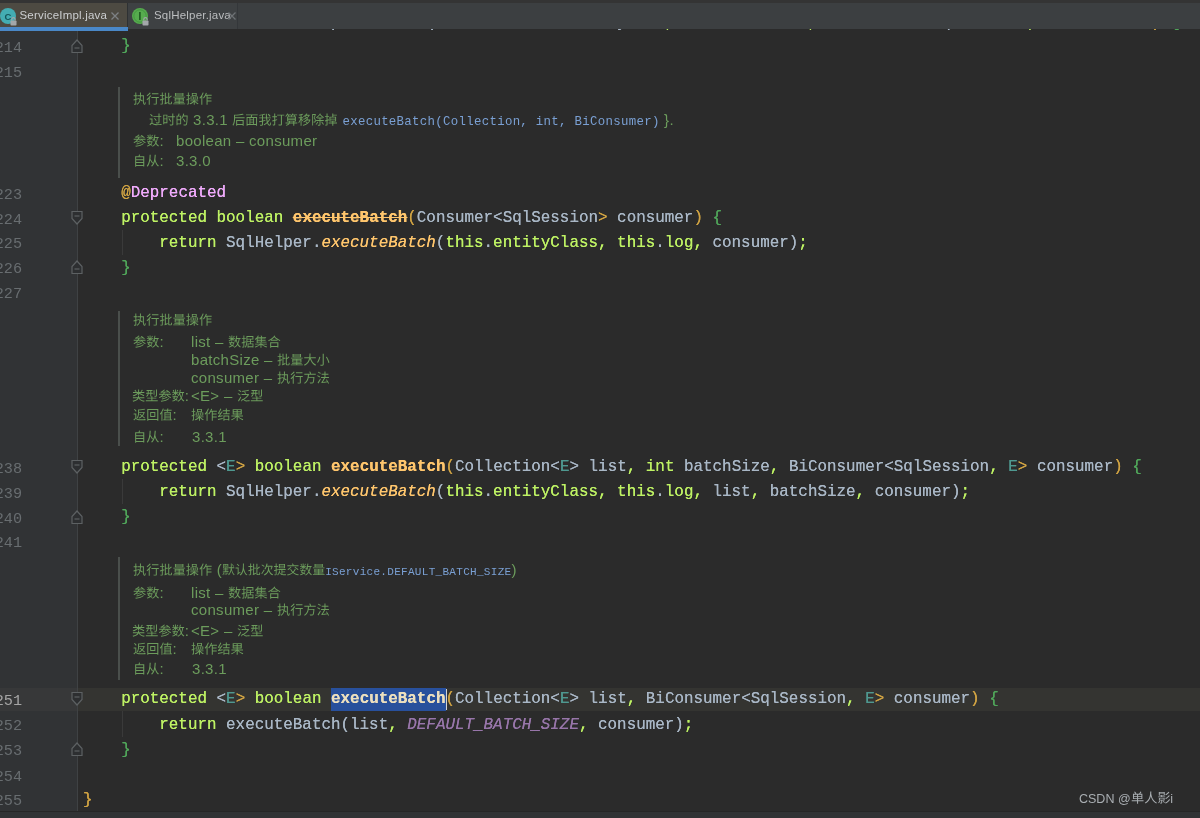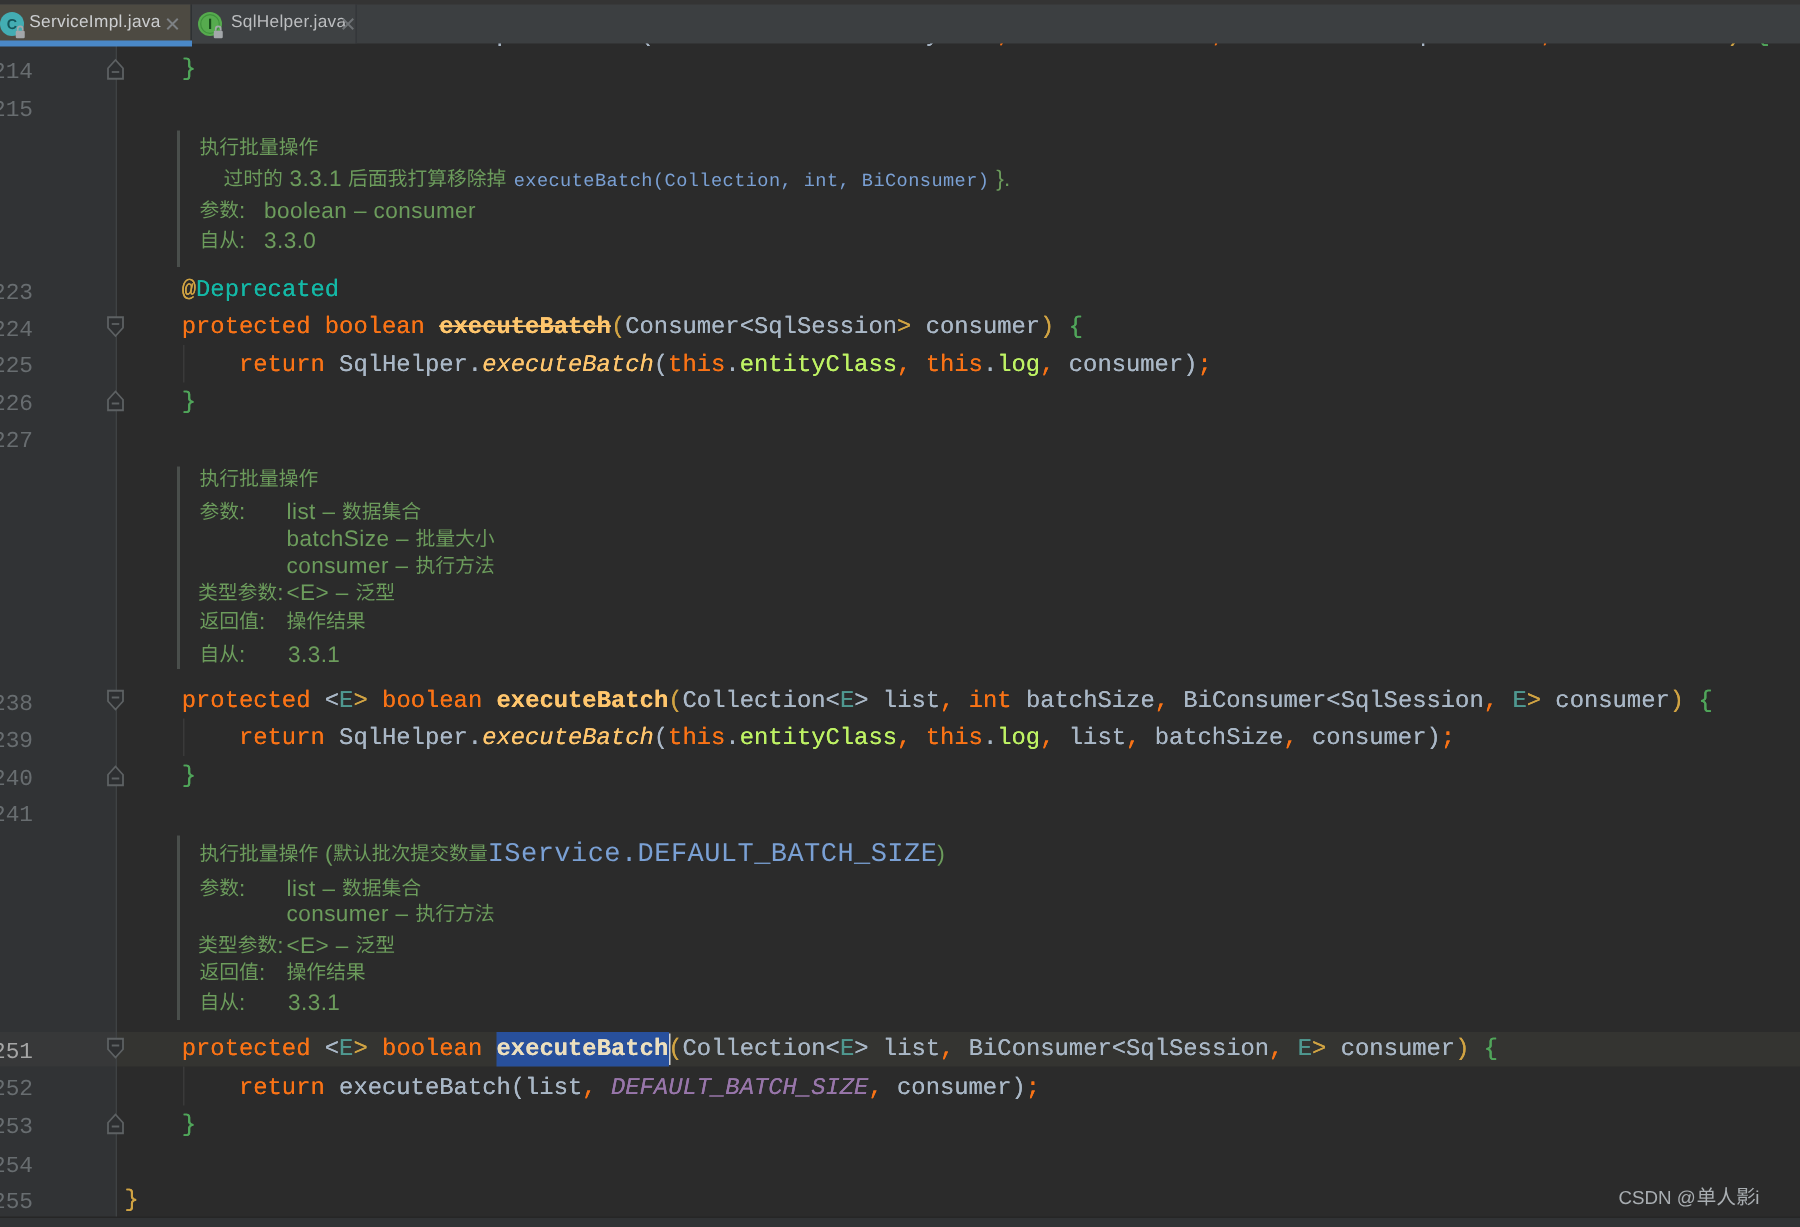--- a/index.html
+++ b/index.html
@@ -1,20 +1,20 @@
 <!DOCTYPE html>
 <html><head><meta charset="utf-8"><style>
 *{margin:0;padding:0;box-sizing:border-box}
 html,body{width:1200px;height:818px;overflow:hidden;background:#2b2b2b}
 body{position:relative;font-family:"Liberation Sans",sans-serif}
 .cl{position:absolute;left:83px;font-family:"Liberation Mono",monospace;font-size:15.9px;line-height:25px;white-space:pre;color:#a9b7c6;text-shadow:0 0 0.4px currentColor}
 .ln{position:absolute;left:-48px;width:70px;text-align:right;font-family:"Liberation Mono",monospace;font-size:15.2px;line-height:25px;color:#686d70;white-space:pre}
 .dl{position:absolute;font-size:15px;letter-spacing:0.3px;line-height:21px;color:#6c9c5c;white-space:pre}
 .fico{position:absolute}
-.kw{color:#f97316}
+.kw{color:#bef264}
 .gy{color:#a9b7c6}
 .gd{color:#d0a343}
 .md{color:#ffc66d;font-weight:bold}
 .st{text-decoration:line-through}
 .mi{color:#ffc66d;font-style:italic}
 .fl{color:#bef264}
 .cs{color:#9876aa;font-style:italic}
 .gr{color:#50a55a}
 .tp{color:#4f9890}
 .dm{font-family:"Liberation Mono",monospace;font-size:12.4px;color:#7aa0d4}
@@ -68,21 +68,21 @@
 <svg class="fico" style="left:70px;top:458.6px" width="14" height="16" viewBox="0 0 14 16">
     <path d="M2 1.5 H12 V8.5 L7 14 L2 8.5 Z" fill="#2d2f31" stroke="#5d6163" stroke-width="1.2"></path>
     <path d="M4.5 6 H9.5" stroke="#5d6163" stroke-width="1.2"></path>
   </svg>
 <svg class="fico" style="left:70px;top:690.5px" width="14" height="16" viewBox="0 0 14 16">
     <path d="M2 1.5 H12 V8.5 L7 14 L2 8.5 Z" fill="#2d2f31" stroke="#5d6163" stroke-width="1.2"></path>
     <path d="M4.5 6 H9.5" stroke="#5d6163" stroke-width="1.2"></path>
   </svg>
 <div class="cl" style="top:11.3px">    <span class="kw">public</span> <span class="kw">boolean</span> <span class="gy">saveOrUpdateBatch(Collection&lt;T&gt; entityList</span><span class="kw">,</span> <span class="kw">int</span> <span class="gy">batchSize</span><span class="kw">,</span> <span class="gy">BiConsumer&lt;SqlSession</span><span class="kw">,</span> <span class="gy">T&gt;</span> <span class="gy">consumer</span><span class="gd">)</span> <span class="gr">{</span></div>
 <div class="cl" style="top:34.2px">    <span class="gr">}</span></div>
-<div class="cl" style="top:181.2px">    <span class="gd">@</span><span style="color:#14b8a6">Deprecated</span></div>
+<div class="cl" style="top:181.2px">    <span class="gd">@</span><span style="color:#f0abfc">Deprecated</span></div>
 <div class="cl" style="top:206.2px">    <span class="kw">protected</span> <span class="kw">boolean</span> <span class="md st">executeBatch</span><span class="gd">(</span><span class="gy">Consumer&lt;SqlSession</span><span class="gd">&gt;</span> <span class="gy">consumer</span><span class="gd">)</span> <span class="gr">{</span></div>
 <div class="cl" style="top:231.1px">        <span class="kw">return</span> <span class="gy">SqlHelper.</span><span class="mi">executeBatch</span><span class="gy">(</span><span class="kw">this</span><span class="gy">.</span><span class="fl">entityClass</span><span class="kw">,</span> <span class="kw">this</span><span class="gy">.</span><span class="fl">log</span><span class="kw">,</span> <span class="gy">consumer)</span><span class="kw">;</span></div>
 <div class="cl" style="top:256.1px">    <span class="gr">}</span></div>
 <div class="cl" style="top:455.3px">    <span class="kw">protected</span> <span class="gy">&lt;</span><span class="tp">E</span><span class="gd">&gt;</span> <span class="kw">boolean</span> <span class="md">executeBatch</span><span class="gd">(</span><span class="gy">Collection&lt;</span><span class="tp">E</span><span class="gy">&gt;</span> <span class="gy">list</span><span class="kw">,</span> <span class="kw">int</span> <span class="gy">batchSize</span><span class="kw">,</span> <span class="gy">BiConsumer&lt;SqlSession</span><span class="kw">,</span> <span class="tp">E</span><span class="gd">&gt;</span> <span class="gy">consumer</span><span class="gd">)</span> <span class="gr">{</span></div>
 <div class="cl" style="top:480.2px">        <span class="kw">return</span> <span class="gy">SqlHelper.</span><span class="mi">executeBatch</span><span class="gy">(</span><span class="kw">this</span><span class="gy">.</span><span class="fl">entityClass</span><span class="kw">,</span> <span class="kw">this</span><span class="gy">.</span><span class="fl">log</span><span class="kw">,</span> <span class="gy">list</span><span class="kw">,</span> <span class="gy">batchSize</span><span class="kw">,</span> <span class="gy">consumer)</span><span class="kw">;</span></div>
 <div class="cl" style="top:505.2px">    <span class="gr">}</span></div>
 <div class="cl" style="top:687.2px">    <span class="kw">protected</span> <span class="gy">&lt;</span><span class="tp">E</span><span class="gd">&gt;</span> <span class="kw">boolean</span> <span style="color:#ecdfbe;font-weight:bold">executeBatch</span><span class="gd">(</span><span class="gy">Collection&lt;</span><span class="tp">E</span><span class="gy">&gt;</span> <span class="gy">list</span><span class="kw">,</span> <span class="gy">BiConsumer&lt;SqlSession</span><span class="kw">,</span> <span class="tp">E</span><span class="gd">&gt;</span> <span class="gy">consumer</span><span class="gd">)</span> <span class="gr">{</span></div>
 <div class="cl" style="top:712.6px">        <span class="kw">return</span> <span class="gy">executeBatch(list</span><span class="kw">,</span> <span class="cs">DEFAULT_BATCH_SIZE</span><span class="kw">,</span> <span class="gy">consumer)</span><span class="kw">;</span></div>
 <div class="cl" style="top:737.9px">    <span class="gr">}</span></div>
 <div class="cl" style="top:788.1px"><span class="gd">}</span></div>
@@ -187,21 +187,21 @@
       <path transform="translate(5000,880) scale(1,-1)" d="M526 828C476 681 395 536 305 442C322 430 351 404 363 391C414 447 463 520 506 601H575V-79H651V164H952V235H651V387H939V456H651V601H962V673H542C563 717 582 763 598 809ZM285 836C229 684 135 534 36 437C50 420 72 379 80 362C114 397 147 437 179 481V-78H254V599C293 667 329 741 357 814Z"></path>
     </svg> (<svg style="width:103.20px;height:12.90px;vertical-align:-1.55px" viewBox="0 0 8000 1000" fill="#6c9c5c">
       <path transform="translate(0,880) scale(1,-1)" d="M760 760C801 710 850 640 871 597L924 631C901 673 851 739 809 788ZM165 701C182 652 194 588 196 546L236 557C233 597 220 661 202 710ZM203 119C211 63 215 -8 213 -55L265 -49C266 -3 261 69 251 124ZM301 119C318 69 331 3 333 -40L384 -28C380 13 366 79 347 129ZM402 125C421 84 439 32 444 -2L494 17C488 50 470 101 449 140ZM114 142C96 88 65 11 33 -37L86 -62C116 -12 144 65 164 120ZM371 711C362 664 342 592 327 550L361 536C378 576 398 641 416 694ZM683 839V612L682 551H515V480H679C667 313 624 126 479 -32C499 -44 523 -61 537 -76C644 45 698 181 725 316C766 147 830 7 928 -76C940 -57 963 -31 980 -18C856 74 785 264 749 480H950V551H748L749 612V839ZM148 752H266V505H148ZM315 752H426V505H315ZM82 378V317H257V239L60 229L65 162C179 170 341 180 498 191L499 252L323 242V317H484V378H323V450H486V806H89V450H257V378Z"></path>
       <path transform="translate(1000,880) scale(1,-1)" d="M142 775C192 729 260 663 292 625L345 680C311 717 242 778 192 821ZM622 839C620 500 625 149 372 -28C392 -40 416 -63 429 -80C563 17 630 161 663 327C701 186 772 17 913 -79C926 -60 948 -38 968 -24C749 117 703 434 690 531C697 631 697 736 698 839ZM47 526V454H215V111C215 63 181 29 160 15C174 2 195 -24 202 -40C216 -21 243 0 434 134C427 149 417 177 412 197L288 114V526Z"></path>
       <path transform="translate(2000,880) scale(1,-1)" d="M184 840V638H46V568H184V350C128 335 76 321 34 311L56 238L184 276V15C184 1 178 -3 164 -4C152 -4 108 -5 61 -3C71 -22 81 -53 84 -72C153 -72 194 -71 221 -59C247 -47 257 -27 257 15V297L381 335L372 403L257 370V568H370V638H257V840ZM414 -64C431 -48 458 -32 635 49C630 65 625 95 623 116L488 60V446H633V516H488V826H414V77C414 35 394 13 378 3C391 -13 408 -45 414 -64ZM887 609C850 569 795 520 743 480V825H667V64C667 -30 689 -56 762 -56C776 -56 854 -56 869 -56C938 -56 955 -7 961 124C940 129 910 144 892 159C889 46 885 16 863 16C848 16 785 16 773 16C748 16 743 24 743 64V400C807 444 884 504 943 559Z"></path>
       <path transform="translate(3000,880) scale(1,-1)" d="M57 717C125 679 210 619 250 578L298 639C256 680 170 735 102 771ZM42 73 111 21C173 111 249 227 308 329L250 379C185 270 100 146 42 73ZM454 840C422 680 366 524 289 426C309 417 346 396 361 384C401 441 437 514 468 596H837C818 527 787 451 763 403C781 395 811 380 827 371C862 440 906 546 932 644L877 674L862 670H493C509 720 523 772 534 825ZM569 547V485C569 342 547 124 240 -26C259 -39 285 -66 297 -84C494 15 581 143 620 265C676 105 766 -12 911 -73C921 -53 944 -22 961 -7C787 56 692 210 647 411C648 437 649 461 649 484V547Z"></path>
       <path transform="translate(4000,880) scale(1,-1)" d="M478 617H812V538H478ZM478 750H812V671H478ZM409 807V480H884V807ZM429 297C413 149 368 36 279 -35C295 -45 324 -68 335 -80C388 -33 428 28 456 104C521 -37 627 -65 773 -65H948C951 -45 961 -14 971 3C936 2 801 2 776 2C742 2 710 3 680 8V165H890V227H680V345H939V408H364V345H609V27C552 52 508 97 479 181C487 215 493 251 498 289ZM164 839V638H40V568H164V348C113 332 66 319 29 309L48 235L164 273V14C164 0 159 -4 147 -4C135 -5 96 -5 53 -4C62 -24 72 -55 74 -73C137 -74 176 -71 200 -59C225 -48 234 -27 234 14V296L345 333L335 401L234 370V568H345V638H234V839Z"></path>
       <path transform="translate(5000,880) scale(1,-1)" d="M318 597C258 521 159 442 70 392C87 380 115 351 129 336C216 393 322 483 391 569ZM618 555C711 491 822 396 873 332L936 382C881 445 768 536 677 598ZM352 422 285 401C325 303 379 220 448 152C343 72 208 20 47 -14C61 -31 85 -64 93 -82C254 -42 393 16 503 102C609 16 744 -42 910 -74C920 -53 941 -22 958 -5C797 21 663 74 559 151C630 220 686 303 727 406L652 427C618 335 568 260 503 199C437 261 387 336 352 422ZM418 825C443 787 470 737 485 701H67V628H931V701H517L562 719C549 754 516 809 489 849Z"></path>
       <path transform="translate(6000,880) scale(1,-1)" d="M443 821C425 782 393 723 368 688L417 664C443 697 477 747 506 793ZM88 793C114 751 141 696 150 661L207 686C198 722 171 776 143 815ZM410 260C387 208 355 164 317 126C279 145 240 164 203 180C217 204 233 231 247 260ZM110 153C159 134 214 109 264 83C200 37 123 5 41 -14C54 -28 70 -54 77 -72C169 -47 254 -8 326 50C359 30 389 11 412 -6L460 43C437 59 408 77 375 95C428 152 470 222 495 309L454 326L442 323H278L300 375L233 387C226 367 216 345 206 323H70V260H175C154 220 131 183 110 153ZM257 841V654H50V592H234C186 527 109 465 39 435C54 421 71 395 80 378C141 411 207 467 257 526V404H327V540C375 505 436 458 461 435L503 489C479 506 391 562 342 592H531V654H327V841ZM629 832C604 656 559 488 481 383C497 373 526 349 538 337C564 374 586 418 606 467C628 369 657 278 694 199C638 104 560 31 451 -22C465 -37 486 -67 493 -83C595 -28 672 41 731 129C781 44 843 -24 921 -71C933 -52 955 -26 972 -12C888 33 822 106 771 198C824 301 858 426 880 576H948V646H663C677 702 689 761 698 821ZM809 576C793 461 769 361 733 276C695 366 667 468 648 576Z"></path>
       <path transform="translate(7000,880) scale(1,-1)" d="M250 665H747V610H250ZM250 763H747V709H250ZM177 808V565H822V808ZM52 522V465H949V522ZM230 273H462V215H230ZM535 273H777V215H535ZM230 373H462V317H230ZM535 373H777V317H535ZM47 3V-55H955V3H535V61H873V114H535V169H851V420H159V169H462V114H131V61H462V3Z"></path>
-    </svg><span class="dm" style="font-size:18px">IService.DEFAULT_BATCH_SIZE</span>)</div>
+    </svg><span class="dm" style="font-size:11px">IService.DEFAULT_BATCH_SIZE</span>)</div>
 <div class="dl" style="left:133px;top:582.0px"><svg style="width:26.40px;height:13.20px;vertical-align:-1.58px" viewBox="0 0 2000 1000" fill="#6c9c5c">
       <path transform="translate(0,880) scale(1,-1)" d="M548 401C480 353 353 308 254 284C272 269 291 247 302 231C404 260 530 310 610 368ZM635 284C547 219 381 166 239 140C254 124 272 100 282 82C433 115 598 174 698 253ZM761 177C649 69 422 8 176 -17C191 -34 205 -62 213 -82C470 -50 703 18 829 144ZM179 591C202 599 233 602 404 611C390 578 374 547 356 517H53V450H307C237 365 145 299 39 253C56 239 85 209 96 194C216 254 322 338 401 450H606C681 345 801 250 915 199C926 218 950 246 966 261C867 298 761 370 691 450H950V517H443C460 548 476 581 489 615L769 628C795 605 817 583 833 564L895 609C840 670 728 754 637 810L579 771C617 746 659 717 699 686L312 672C375 710 439 757 499 808L431 845C359 775 260 710 228 693C200 676 177 665 157 663C165 643 175 607 179 591Z"></path>
       <path transform="translate(1000,880) scale(1,-1)" d="M443 821C425 782 393 723 368 688L417 664C443 697 477 747 506 793ZM88 793C114 751 141 696 150 661L207 686C198 722 171 776 143 815ZM410 260C387 208 355 164 317 126C279 145 240 164 203 180C217 204 233 231 247 260ZM110 153C159 134 214 109 264 83C200 37 123 5 41 -14C54 -28 70 -54 77 -72C169 -47 254 -8 326 50C359 30 389 11 412 -6L460 43C437 59 408 77 375 95C428 152 470 222 495 309L454 326L442 323H278L300 375L233 387C226 367 216 345 206 323H70V260H175C154 220 131 183 110 153ZM257 841V654H50V592H234C186 527 109 465 39 435C54 421 71 395 80 378C141 411 207 467 257 526V404H327V540C375 505 436 458 461 435L503 489C479 506 391 562 342 592H531V654H327V841ZM629 832C604 656 559 488 481 383C497 373 526 349 538 337C564 374 586 418 606 467C628 369 657 278 694 199C638 104 560 31 451 -22C465 -37 486 -67 493 -83C595 -28 672 41 731 129C781 44 843 -24 921 -71C933 -52 955 -26 972 -12C888 33 822 106 771 198C824 301 858 426 880 576H948V646H663C677 702 689 761 698 821ZM809 576C793 461 769 361 733 276C695 366 667 468 648 576Z"></path>
     </svg>:</div>
 <div class="dl" style="left:191px;top:582.0px">list – <svg style="width:52.80px;height:13.20px;vertical-align:-1.58px" viewBox="0 0 4000 1000" fill="#6c9c5c">
       <path transform="translate(0,880) scale(1,-1)" d="M443 821C425 782 393 723 368 688L417 664C443 697 477 747 506 793ZM88 793C114 751 141 696 150 661L207 686C198 722 171 776 143 815ZM410 260C387 208 355 164 317 126C279 145 240 164 203 180C217 204 233 231 247 260ZM110 153C159 134 214 109 264 83C200 37 123 5 41 -14C54 -28 70 -54 77 -72C169 -47 254 -8 326 50C359 30 389 11 412 -6L460 43C437 59 408 77 375 95C428 152 470 222 495 309L454 326L442 323H278L300 375L233 387C226 367 216 345 206 323H70V260H175C154 220 131 183 110 153ZM257 841V654H50V592H234C186 527 109 465 39 435C54 421 71 395 80 378C141 411 207 467 257 526V404H327V540C375 505 436 458 461 435L503 489C479 506 391 562 342 592H531V654H327V841ZM629 832C604 656 559 488 481 383C497 373 526 349 538 337C564 374 586 418 606 467C628 369 657 278 694 199C638 104 560 31 451 -22C465 -37 486 -67 493 -83C595 -28 672 41 731 129C781 44 843 -24 921 -71C933 -52 955 -26 972 -12C888 33 822 106 771 198C824 301 858 426 880 576H948V646H663C677 702 689 761 698 821ZM809 576C793 461 769 361 733 276C695 366 667 468 648 576Z"></path>
       <path transform="translate(1000,880) scale(1,-1)" d="M484 238V-81H550V-40H858V-77H927V238H734V362H958V427H734V537H923V796H395V494C395 335 386 117 282 -37C299 -45 330 -67 344 -79C427 43 455 213 464 362H663V238ZM468 731H851V603H468ZM468 537H663V427H467L468 494ZM550 22V174H858V22ZM167 839V638H42V568H167V349C115 333 67 319 29 309L49 235L167 273V14C167 0 162 -4 150 -4C138 -5 99 -5 56 -4C65 -24 75 -55 77 -73C140 -74 179 -71 203 -59C228 -48 237 -27 237 14V296L352 334L341 403L237 370V568H350V638H237V839Z"></path>
       <path transform="translate(2000,880) scale(1,-1)" d="M460 292V225H54V162H393C297 90 153 26 29 -6C46 -22 67 -50 79 -69C207 -29 357 47 460 135V-79H535V138C637 52 789 -23 920 -61C931 -42 952 -15 968 1C843 31 701 92 605 162H947V225H535V292ZM490 552V486H247V552ZM467 824C483 797 500 763 512 734H286C307 765 326 797 343 827L265 842C221 754 140 642 30 558C47 548 72 526 85 510C116 536 145 563 172 591V271H247V303H919V363H562V432H849V486H562V552H846V606H562V672H887V734H591C578 766 556 810 534 843ZM490 606H247V672H490ZM490 432V363H247V432Z"></path>
       <path transform="translate(3000,880) scale(1,-1)" d="M517 843C415 688 230 554 40 479C61 462 82 433 94 413C146 436 198 463 248 494V444H753V511C805 478 859 449 916 422C927 446 950 473 969 490C810 557 668 640 551 764L583 809ZM277 513C362 569 441 636 506 710C582 630 662 567 749 513ZM196 324V-78H272V-22H738V-74H817V324ZM272 48V256H738V48Z"></path>
     </svg></div>

